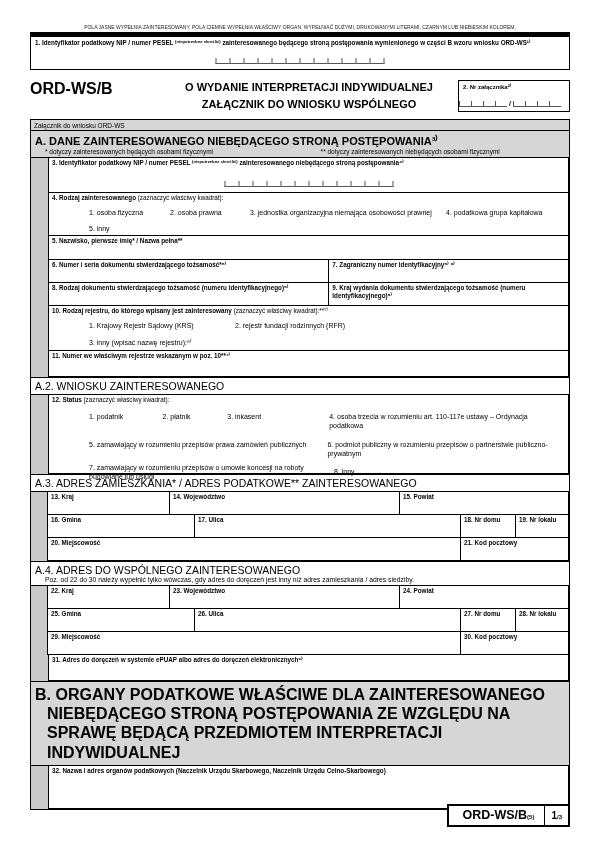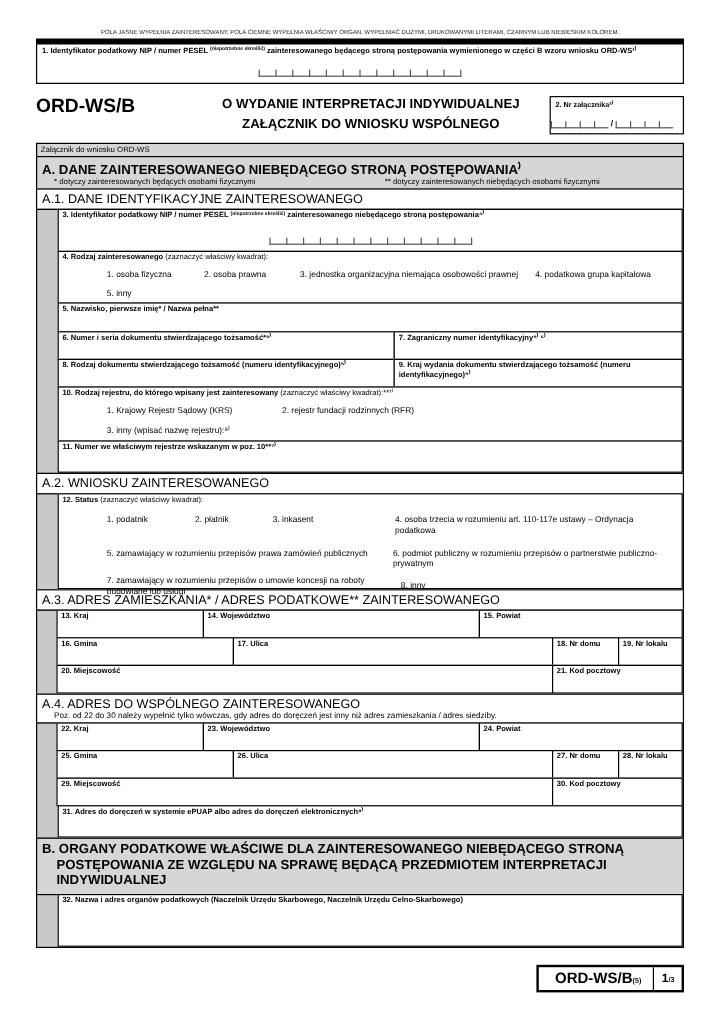--- a/index.html
+++ b/index.html
@@ -58,21 +58,21 @@
   .frow .fbox:first-child{margin-left:0;}
 
   .optrow{display:flex;font-size:7px;padding:4px 6px 2px 37px;line-height:1.3;}
 
   
   .grid{margin-left:17px;}
   .grow{display:flex;}
   .gcell{border:1px solid var(--border);margin:-1px 0 0 -1px;height:24px;font-size:6.3px;font-weight:bold;padding:1px 3px;background:#fff;}
   .gcell:last-child{flex:1;}
 
-  .b-title{font-size:11px;font-weight:bold;line-height:1.2;padding:3px 6px 3px 16px;text-indent:-12px;}
+  .b-title{font-size:16px;font-weight:bold;line-height:1.2;padding:3px 6px 3px 16px;text-indent:-12px;}
 
   .fill{width:100%;}
 
   .footer{position:absolute;right:30px;bottom:22px;display:flex;border:2px solid #000;background:#fff;}
   .footer .fcode{font-size:12.5px;font-weight:bold;padding:2px 10px 3px 14px;border-right:1px solid #000;}
   .footer .fcode .small, .footer .fpage .small{font-size:6px;font-weight:bold;}
   .footer .fpage{font-size:10px;font-weight:bold;padding:4px 6px 2px 6px;}
 </style>
 </head>
 <body>
@@ -127,30 +127,27 @@
               <span></span>
               <span class="cap"></span>
             </div>
         </div>
       </div>
     </div>
 
     <div class="graybar">Załącznik do wniosku ORD-WS</div>
 
     <div class="sec sec-gray">
-      <div class="a-title">A. DANE ZAINTERESOWANEGO NIEBĘDĄCEGO STRONĄ POSTĘPOWANIA⁾</div>
+      <div class="a-title">A. DANE ZAINTERESOWANEGO NIEBĘDĄCEGO STRONĄ POSTĘPOWANIA³⁾</div>
       <div class="a-notes">
         <span class="n1">* dotyczy zainteresowanych będących osobami fizycznymi</span>
         <span class="n2">** dotyczy zainteresowanych niebędących osobami fizycznymi</span>
       </div>
     </div>
 
-    <div class="sec">
-      <div class="sub-hdr">A.1. DANE IDENTYFIKACYJNE ZAINTERESOWANEGO</div>
-    </div>
     <div class="sec sec-body">
       <div class="fields">
 
         <div class="fbox" style="height:36px;position:relative;">
           <div class="flabel">
             <span>3. Identyfikator podatkowy NIP / numer PESEL</span>
             <span class="tinysup">(niepotrzebne skreślić)</span>
             <span>zainteresowanego niebędącego stroną postępowania⁴⁾</span>
           </div>
           <div class="comb comb-center">

